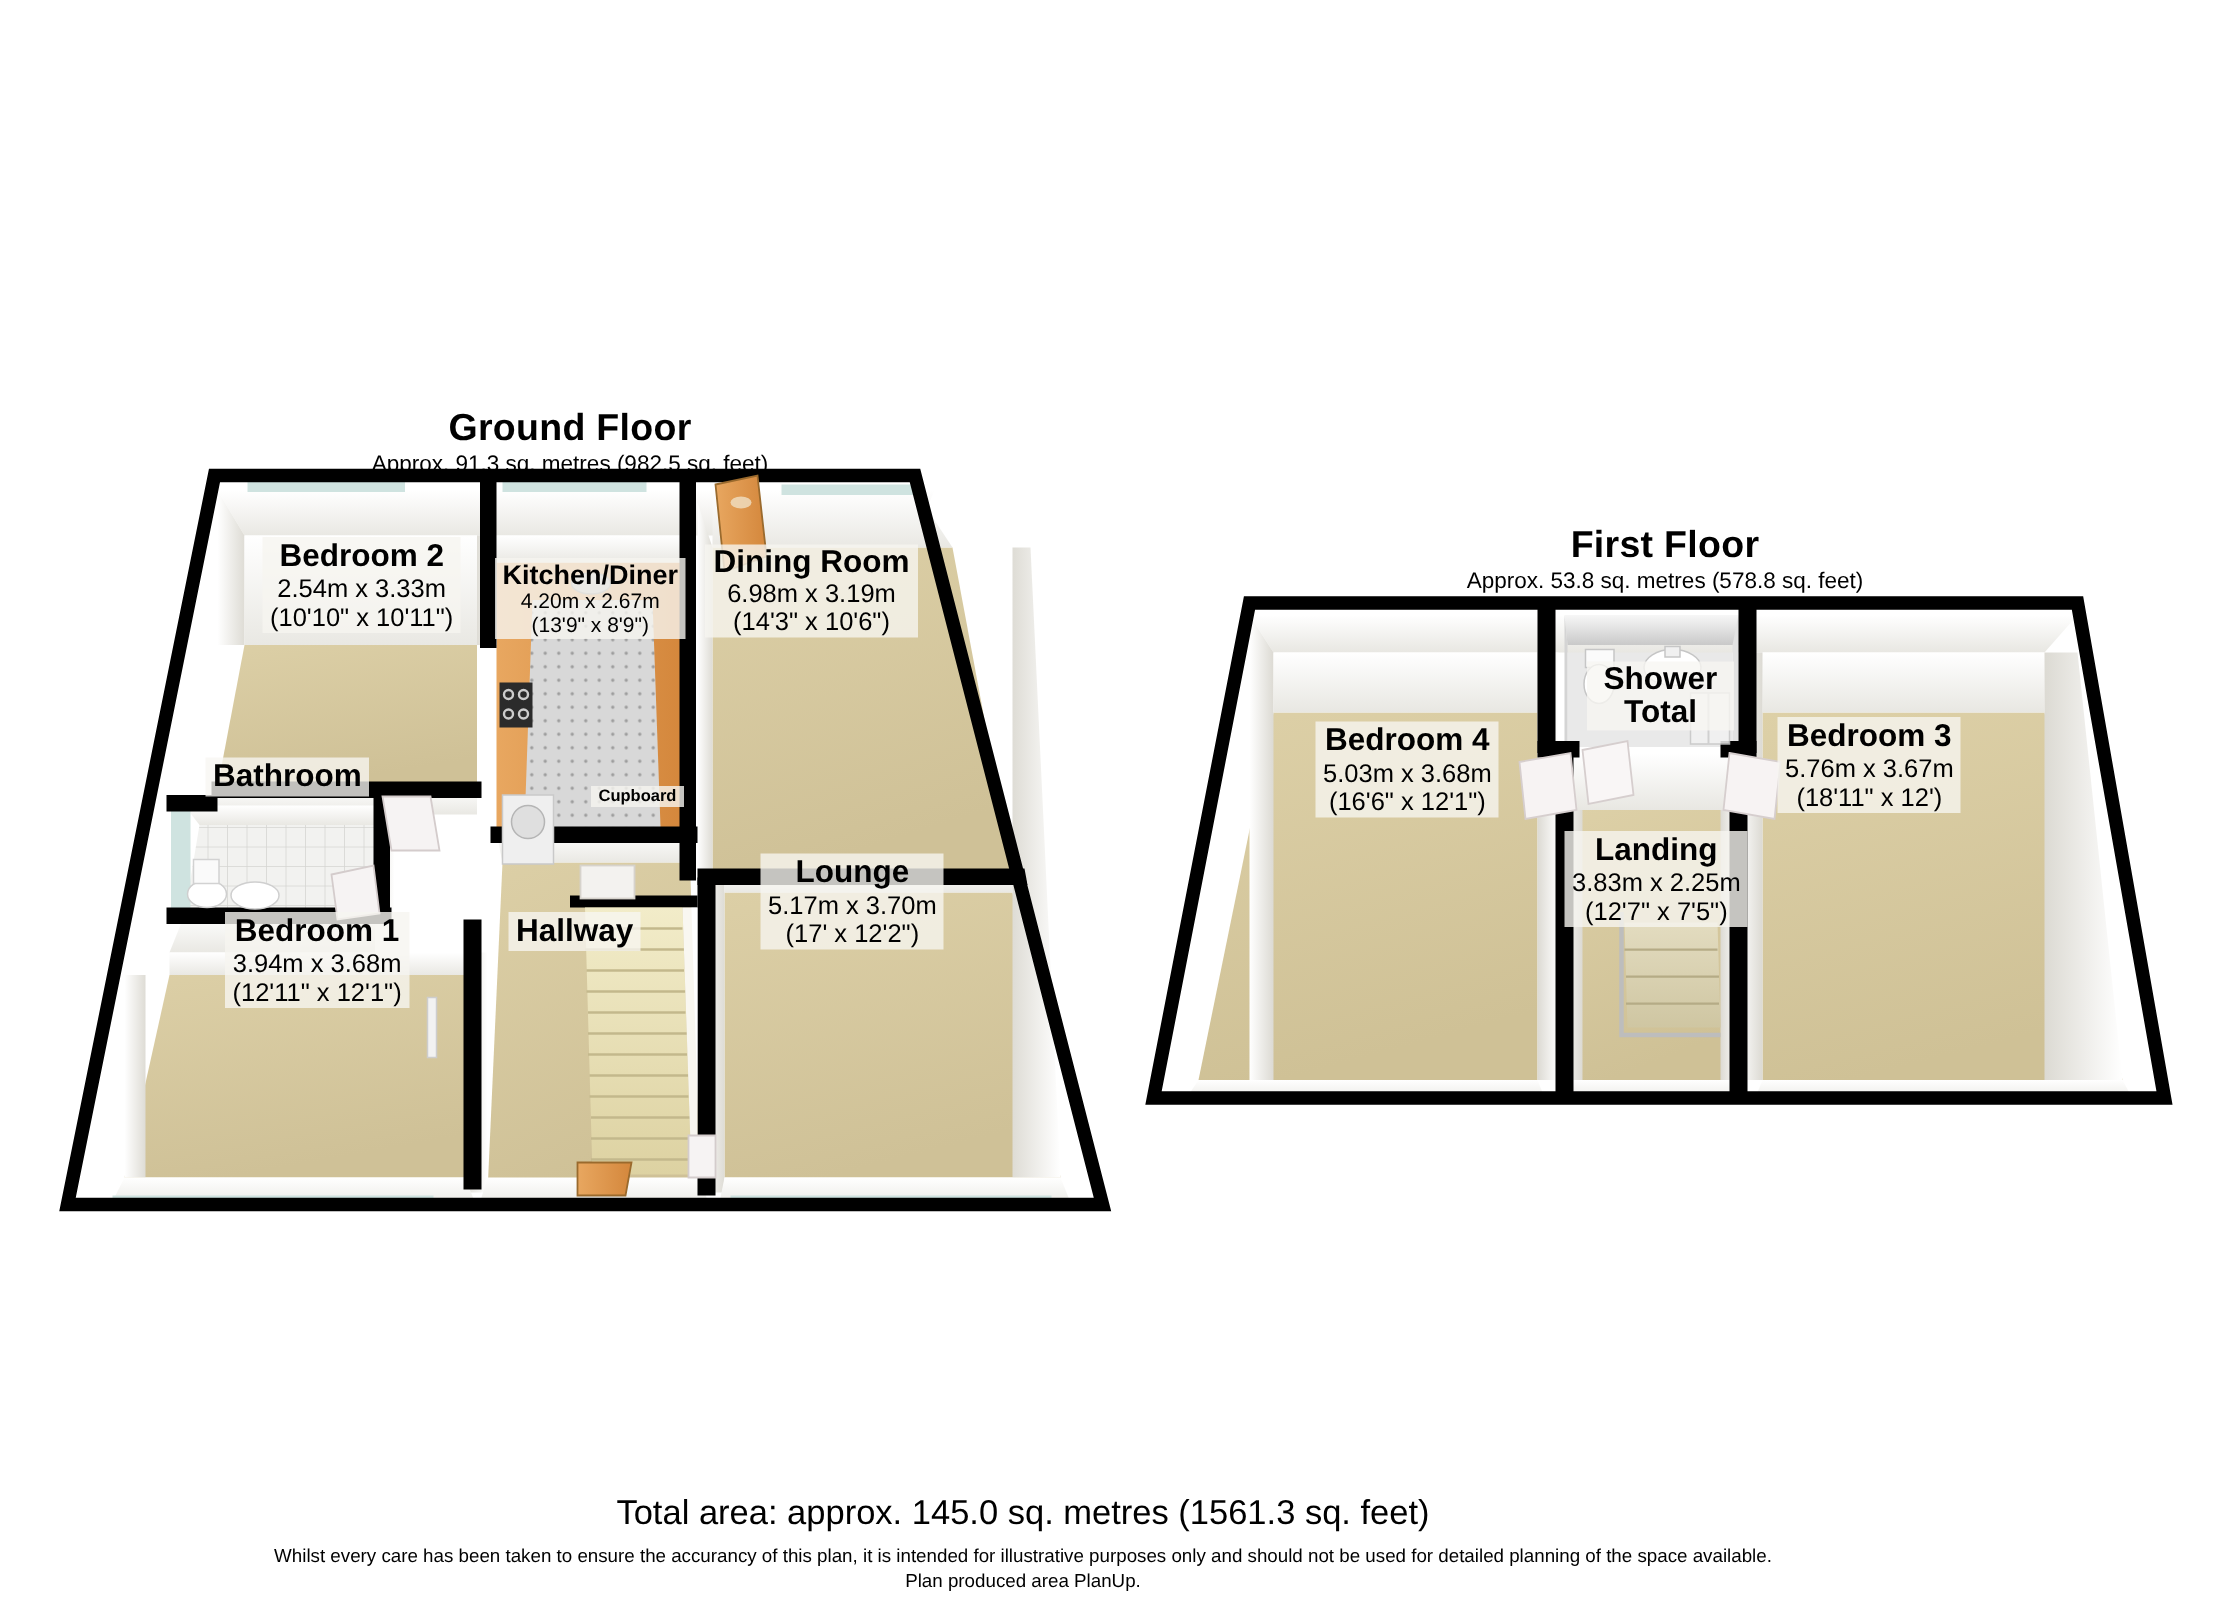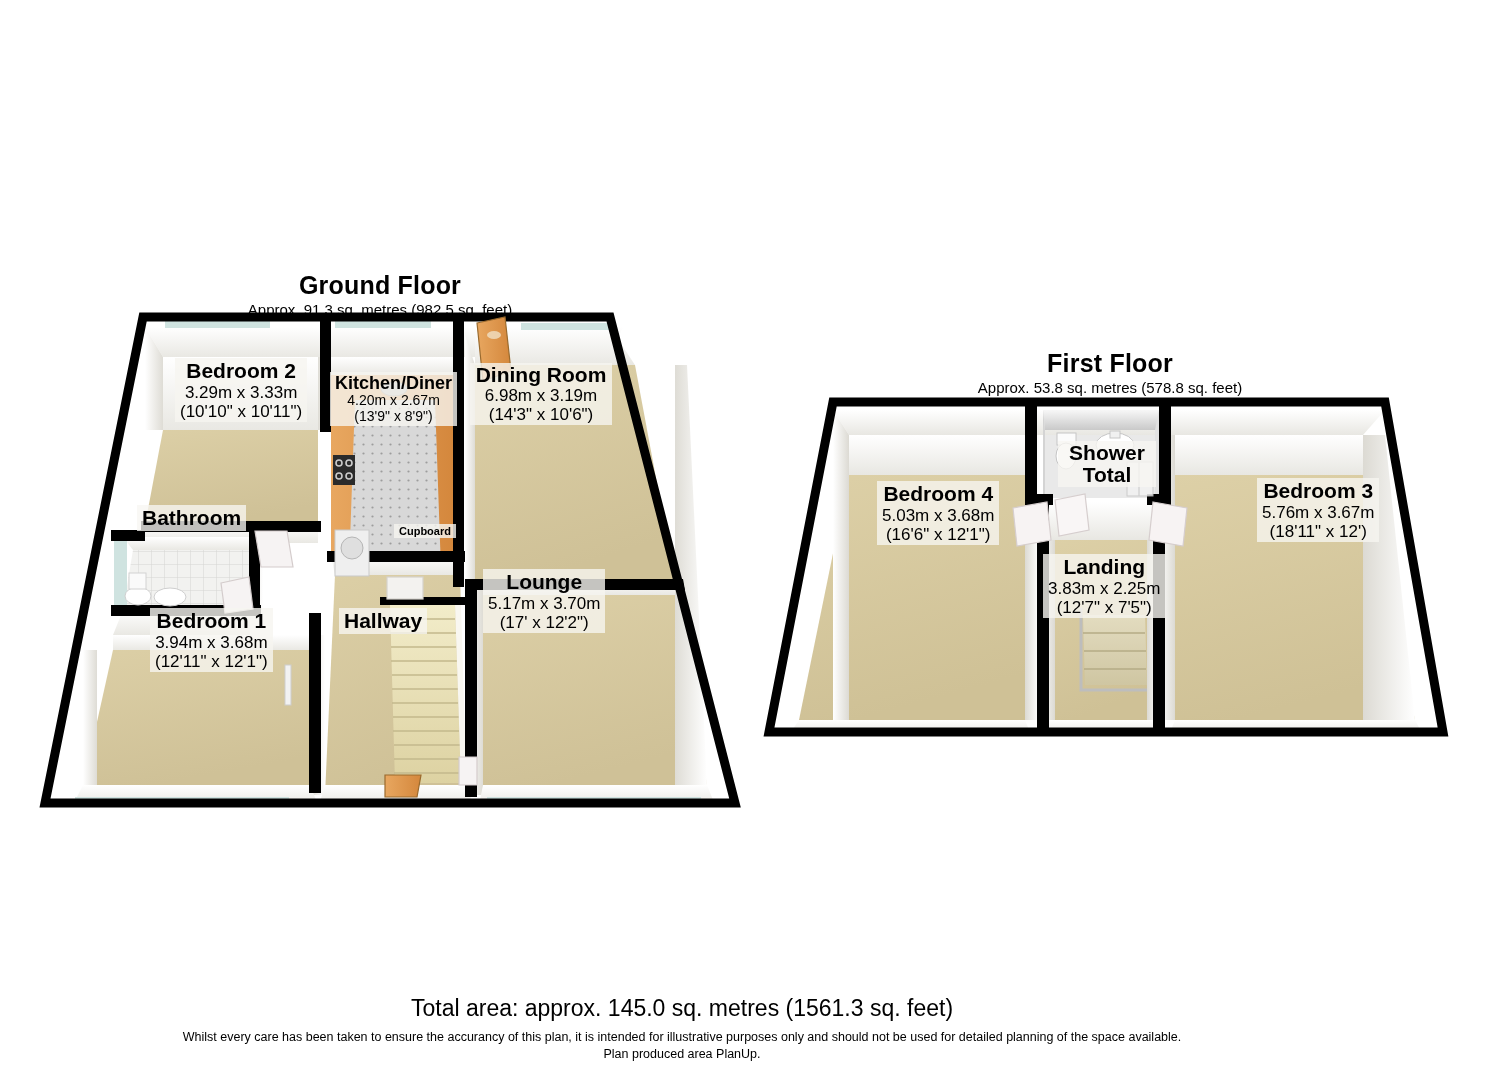--- a/index.html
+++ b/index.html
@@ -227,21 +227,21 @@
     </g>
     <g>
       <rect x="352" y="272" width="36" height="22" fill="#f3f2ef" stroke="#d6d3cc" stroke-width="1.2"></rect>
     </g>
 
     <rect x="250" y="360" width="6" height="40" fill="#f2f2f2" stroke="#cdcdcd"></rect>
   </svg>
 
   <div class="rlabel big" style="left:175px;top:358px;">
     <span class="rl-name">Bedroom 2</span>
-    <span class="rl-dim">3.29m x 3.33m</span>
+    <span class="rl-dim">2.54m x 3.33m</span>
     <span class="rl-dim">(10'10" x 10'11")</span>
   </div>
 
   <div class="rlabel mid" style="left:330px;top:372px;">
     <span class="rl-name">Kitchen/Diner</span>
     <span class="rl-dim">4.20m x 2.67m</span>
     <span class="rl-dim">(13'9" x 8'9")</span>
   </div>
 
   <div class="rlabel big" style="left:470px;top:363px;width:132px;">
@@ -261,21 +261,21 @@
   </div>
 
   <div class="rlabel big plain" style="left:339px;top:608px;">
     <span class="rl-name">Hallway</span>
   </div>
 
   <div class="rlabel sm" style="left:394px;top:524px;">
     <span class="rl-name">Cupboard</span>
   </div>
 
-  <div class="rlabel big" style="left:483px;top:569px;">
+  <div class="rlabel big" style="left:507px;top:569px;">
     <span class="rl-name">Lounge</span>
     <span class="rl-dim">5.17m x 3.70m</span>
     <span class="rl-dim">(17' x 12'2")</span>
   </div>
 
   <div class="floor-title" style="left:960px;top:348px;width:300px;">
     <div class="ft-name">First Floor</div>
     <div class="ft-area">Approx. 53.8 sq. metres (578.8 sq. feet)</div>
   </div>
 
@@ -384,21 +384,21 @@
     <span class="rl-name">Bedroom 4</span>
     <span class="rl-dim">5.03m x 3.68m</span>
     <span class="rl-dim">(16'6" x 12'1")</span>
   </div>
 
   <div class="rlabel big plain" style="left:1058px;top:441px;width:88px;line-height:1.04;">
     <span class="rl-name">Shower</span>
     <span class="rl-name">Total</span>
   </div>
 
-  <div class="rlabel big" style="left:1257px;top:478px;">
+  <div class="rlabel big" style="left:1185px;top:478px;">
     <span class="rl-name">Bedroom 3</span>
     <span class="rl-dim">5.76m x 3.67m</span>
     <span class="rl-dim">(18'11" x 12')</span>
   </div>
 
   <div class="rlabel big" style="left:1043px;top:554px;">
     <span class="rl-name">Landing</span>
     <span class="rl-dim">3.83m x 2.25m</span>
     <span class="rl-dim">(12'7" x 7'5")</span>
   </div>

